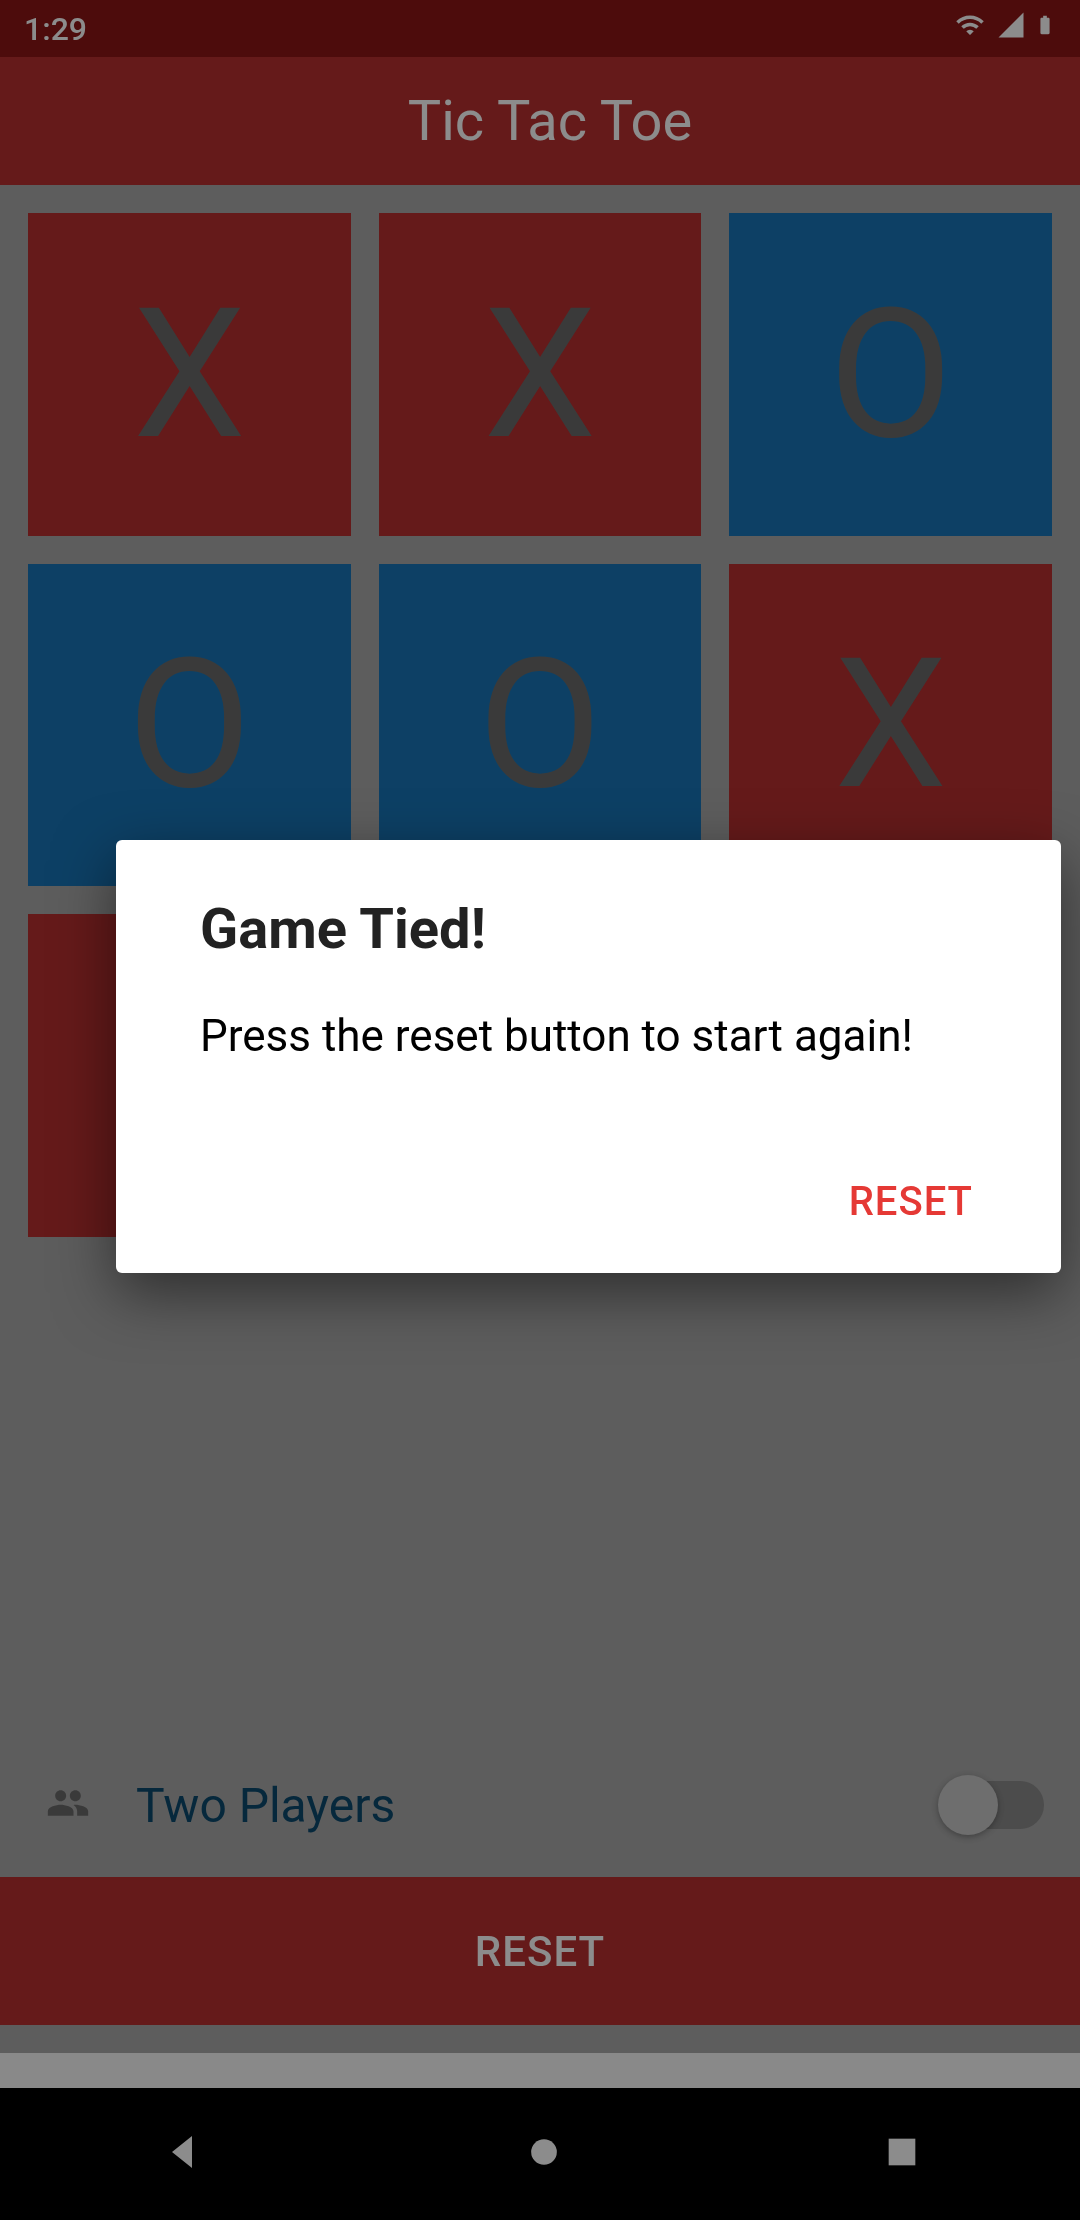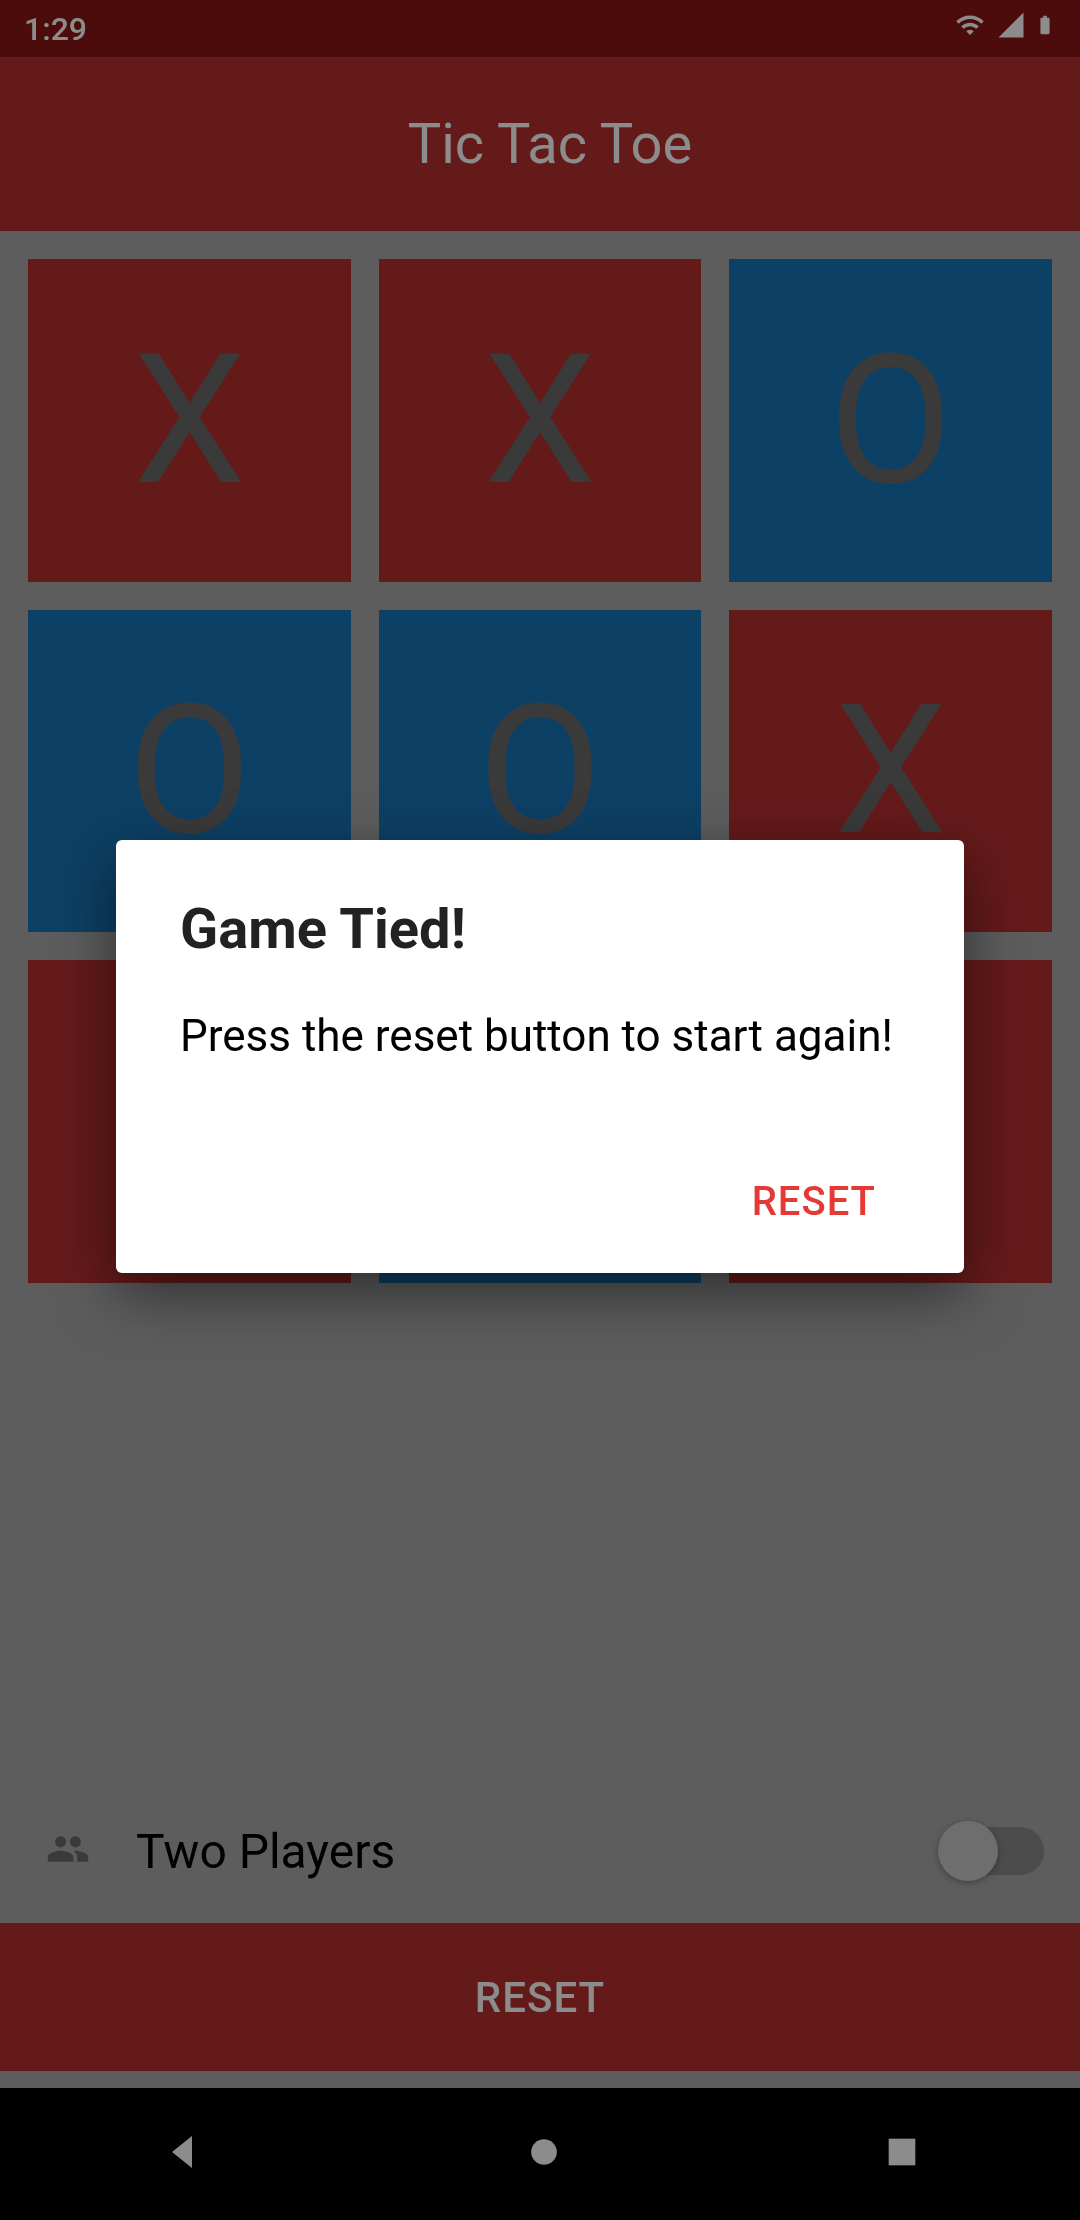--- a/index.html
+++ b/index.html
@@ -30,21 +30,21 @@
     .statusbar-icons {
       margin-left: auto;
       display: flex;
       align-items: center;
       gap: 8px;
     }
     .statusbar-icons svg {
       fill: #fff;
     }
     .appbar {
-      height: 174px;
+      height: 128px;
       background: #b83030;
       color: #fff;
       display: flex;
       align-items: center;
       justify-content: center;
       font-size: 56px;
       font-weight: 400;
       padding-left: 20px;
     }
     .content {
@@ -73,21 +73,21 @@
     .cell-o { background: #1976b8; }
     .gap { flex: 1; }
     .player-row {
       height: 104px;
       display: flex;
       align-items: center;
       gap: 36px;
       padding: 0 8px;
     }
     .people-icon svg { fill: #6b6b6b; }
-    .player-label { font-size: 48px; color: #000000; }
+    .player-label { font-size: 48px; color: #0c4a6e; }
     .toggle-track {
       margin-left: auto;
       width: 100px;
       height: 48px;
       background: #8a8a8a;
       border-radius: 24px;
       position: relative;
     }
     .toggle-thumb {
       position: absolute;
@@ -125,25 +125,25 @@
     .navbar svg { fill: #fff; }
     .scrim {
       position: absolute;
       inset: 0;
       background: rgba(0,0,0,.45);
     }
     .dialog {
       position: absolute;
       left: 116px;
       top: 840px;
-      width: 848px;
+      width: 945px;
       background: #fff;
       border-radius: 6px;
       box-shadow: 0 20px 60px rgba(0,0,0,.5);
-      padding: 56px 64px 32px 64px;
+      padding: 56px 64px 32px 84px;
     }
     .dialog-title {
       font-size: 56px;
       font-weight: 700;
       color: #222;
       margin-bottom: 48px;
     }
     .dialog-msg {
       font-size: 44px;
       color: #000000;

